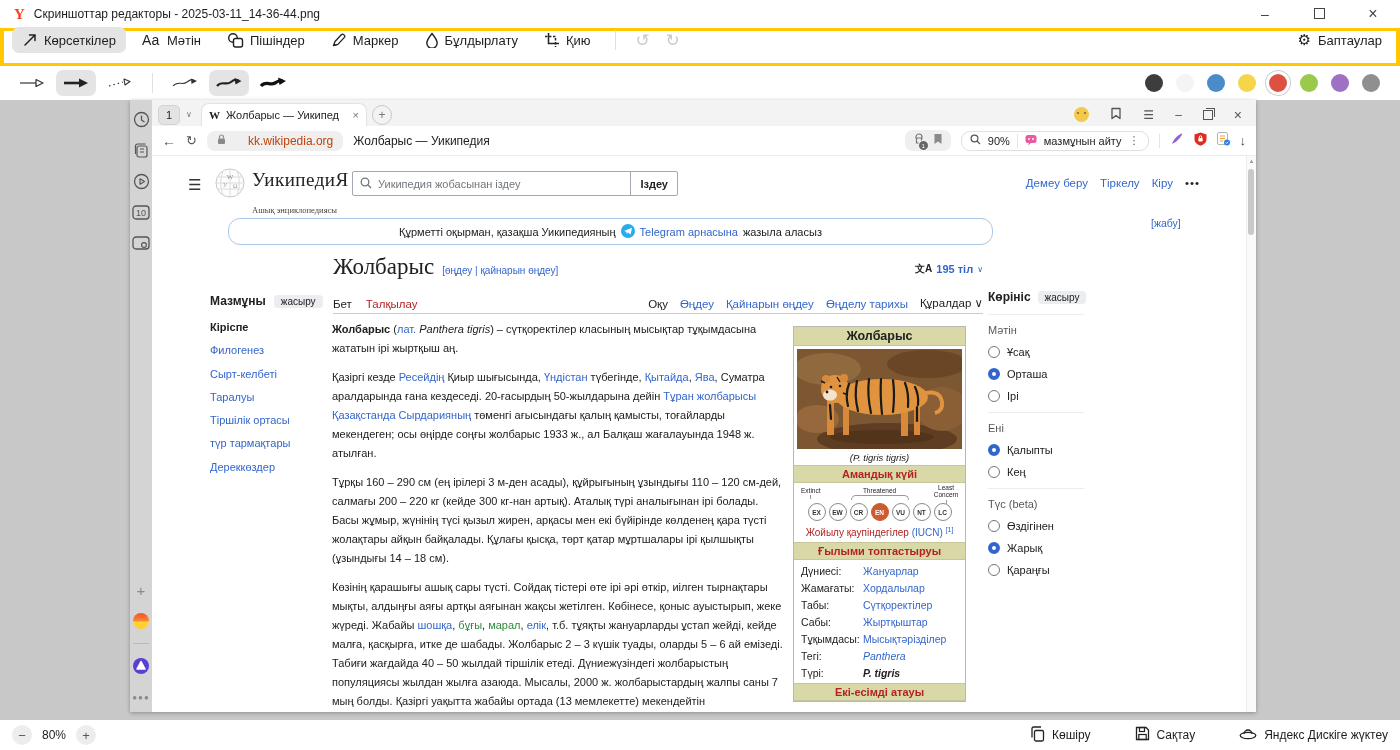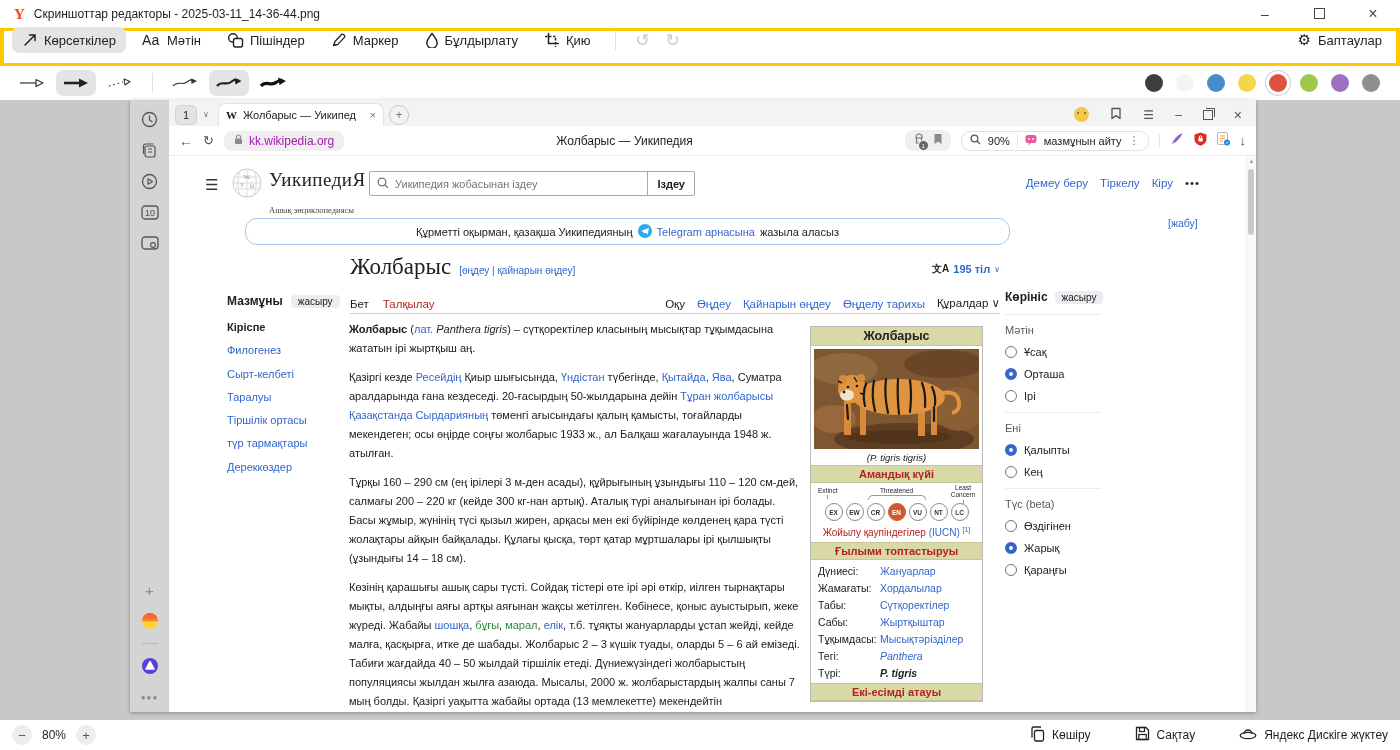--- a/index.html
+++ b/index.html
@@ -26,40 +26,40 @@
   .swatch{width:18px;height:18px;border-radius:50%}
   .swatch.sel{box-shadow:0 0 0 3px #fff,0 0 0 4px #cfcfcf}
   .canvas{position:absolute;top:100px;left:0;width:1400px;height:620px;background:#c8c8c8}
   .bottombar{position:absolute;top:720px;left:0;width:1400px;height:30px;background:#fff;display:flex;align-items:center;padding:0 12px;box-sizing:border-box;font-size:12px;color:#1d1d1d}
   .zbtn{width:20px;height:20px;border-radius:50%;background:#ededed;color:#555;display:flex;align-items:center;justify-content:center;font-size:13px}
   .zlabel{margin:0 10px}
   .actions{margin-left:auto;display:flex;align-items:center;gap:44px}
   .act{display:flex;align-items:center;gap:7px}
   
   .shot{position:absolute;left:130px;top:0;width:1126px;height:612px;background:#fff;box-shadow:0 1px 4px rgba(0,0,0,.3);display:flex}
-  .b-side{width:39px;background:#d4d4d4;display:flex;flex-direction:column;align-items:center;padding:10px 0 6px;box-sizing:border-box;gap:13px}
+  .b-side{width:22px;background:#d4d4d4;display:flex;flex-direction:column;align-items:center;padding:10px 0 6px;box-sizing:border-box;gap:13px}
   .b-side .grow{flex:1}
   .sic{width:18px;height:18px;display:flex;align-items:center;justify-content:center;color:#555}
   .b-main{flex:1;display:flex;flex-direction:column;min-width:0}
   .b-tabs{height:26px;background:#f3f3f3;display:flex;align-items:center;padding:3px 6px 0;box-sizing:border-box;gap:5px}
   .tgroup{display:flex;align-items:center;gap:2px}
   .tnum{width:20px;height:18px;background:#e3e3e3;border-radius:5px;font-size:11px;display:flex;align-items:center;justify-content:center;color:#222;border:1px solid #d2d2d2}
   .tchev{font-size:8px;color:#777;width:14px;text-align:center}
   .btab{width:150px;height:22px;background:#fff;border:1px solid #e2e2e2;border-bottom:none;border-radius:8px 8px 0 0;display:flex;align-items:center;padding:0 7px;gap:6px;font-size:11px;color:#222}
   .btab .ttl{flex:1;white-space:nowrap;overflow:hidden}
   .newtab{width:18px;height:18px;border-radius:50%;border:1px solid #c9c9c9;color:#777;font-size:12px;display:flex;align-items:center;justify-content:center}
   .bwin{margin-left:auto;display:flex;align-items:center;gap:21px;color:#555;padding-right:8px}
   .bwc{font-size:12px}
   .avatar{width:15px;height:15px;border-radius:50%;background:#f2c94c;position:relative}
   .avatar::before{content:"";position:absolute;left:3px;top:5px;width:2px;height:2px;background:#8a5a1e;border-radius:50%;box-shadow:7px 0 0 #8a5a1e}
   .restore{position:relative;width:8px;height:8px;border:1px solid #555}
   .restore::before{content:"";position:absolute;top:-3px;left:2px;width:8px;height:8px;border:1px solid #555;border-bottom:none;border-left:none}
   .b-addr{height:29px;background:#fff;border-bottom:1px solid #ececec;display:flex;align-items:center;padding:0 10px;gap:10px;font-size:12px;color:#333}
-  .urlpill{display:flex;align-items:center;gap:6px;background:#efefef;border-radius:8px;padding:3px 10px;color:#a21caf;font-size:12px}
-  .addr-title{flex:1;text-align:center;font-size:12px;color:#1d1d1d}
+  .urlpill{display:flex;align-items:center;gap:22px;background:#efefef;border-radius:8px;padding:3px 10px;color:#c2410c;font-size:12px}
+  .addr-title{flex:1;text-align:left;font-size:12px;color:#1d1d1d}
   .grp{display:flex;align-items:center;gap:8px;background:#efefef;border-radius:8px;padding:3px 8px}
   .pillbox{display:flex;align-items:center;gap:7px;border:1px solid #e0e0e0;border-radius:9px;padding:2px 8px;font-size:11px;color:#222}
   .vdiv{width:1px;height:14px;background:#e4e4e4}
   .badge1{position:absolute;right:-4px;bottom:-3px;width:9px;height:9px;border-radius:50%;background:#666;color:#fff;font-size:6px;display:flex;align-items:center;justify-content:center;border:1px solid #fff}
   
   .b-page{flex:1;position:relative;background:#fff;overflow:hidden;color:#202122}
   .w-header{position:absolute;top:8px;left:36px;right:56px;height:46px}
   .ham{position:absolute;left:0;top:12px;font-size:15px;color:#333}
   .wlogo{position:absolute;left:26px;top:2px}
   .wordmark{position:absolute;left:64px;top:5px;font-family:"Liberation Serif",serif}

